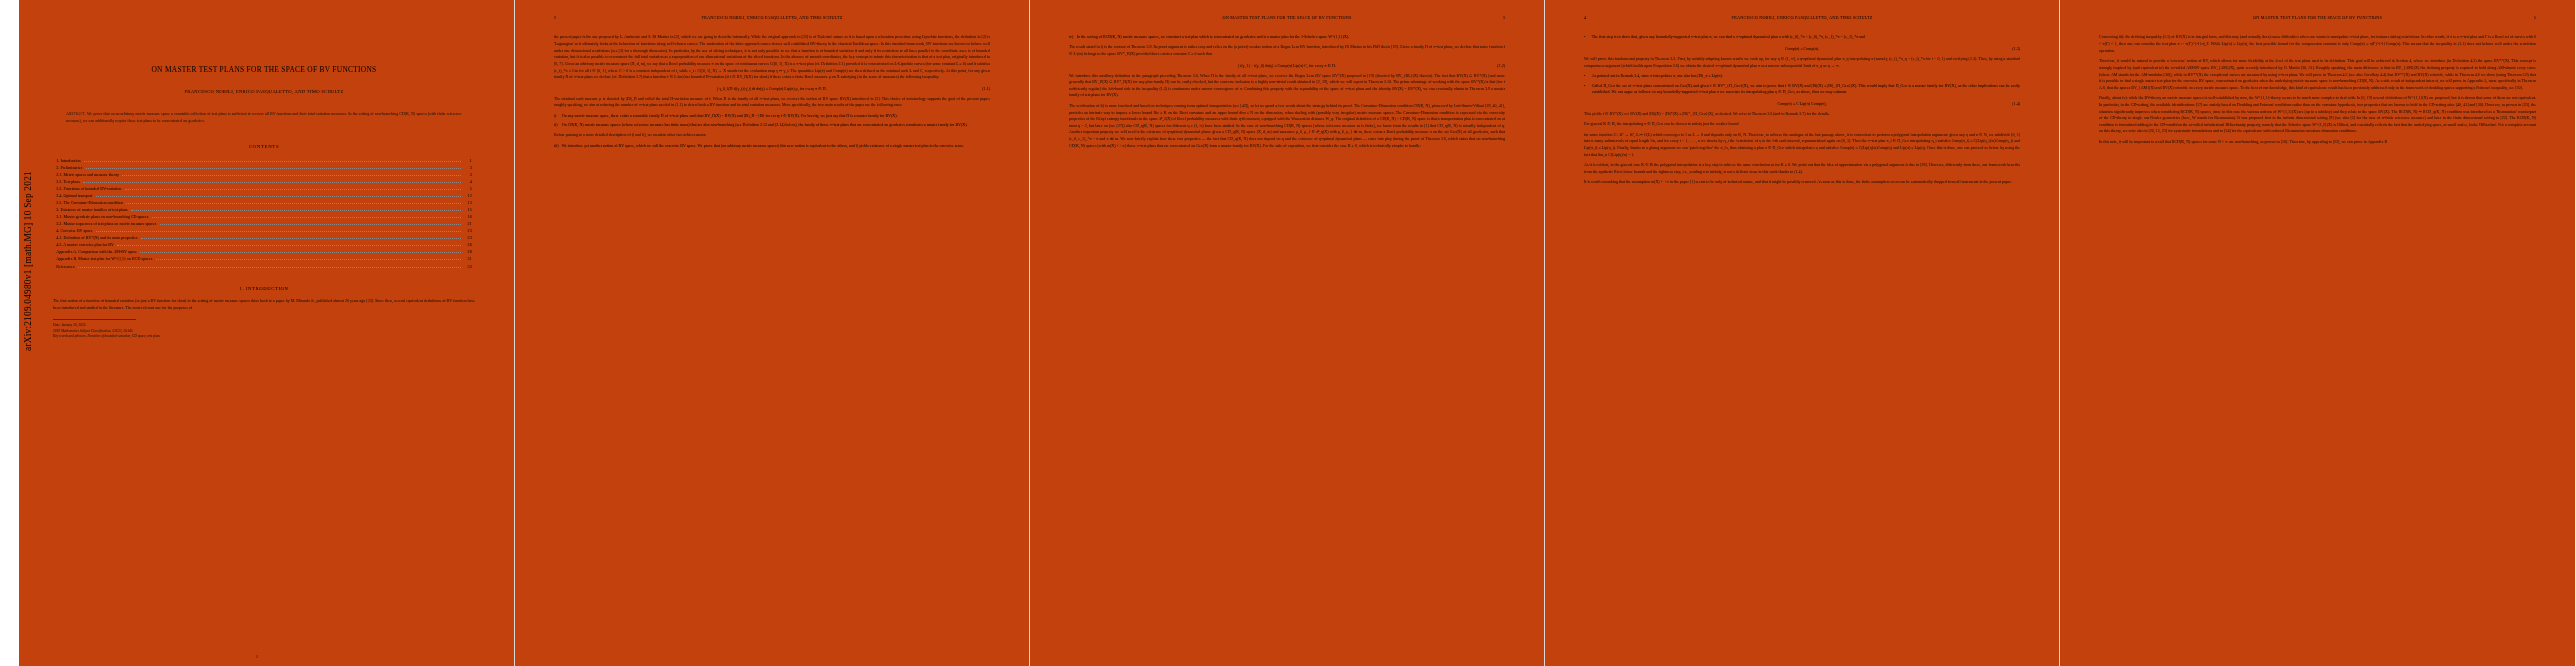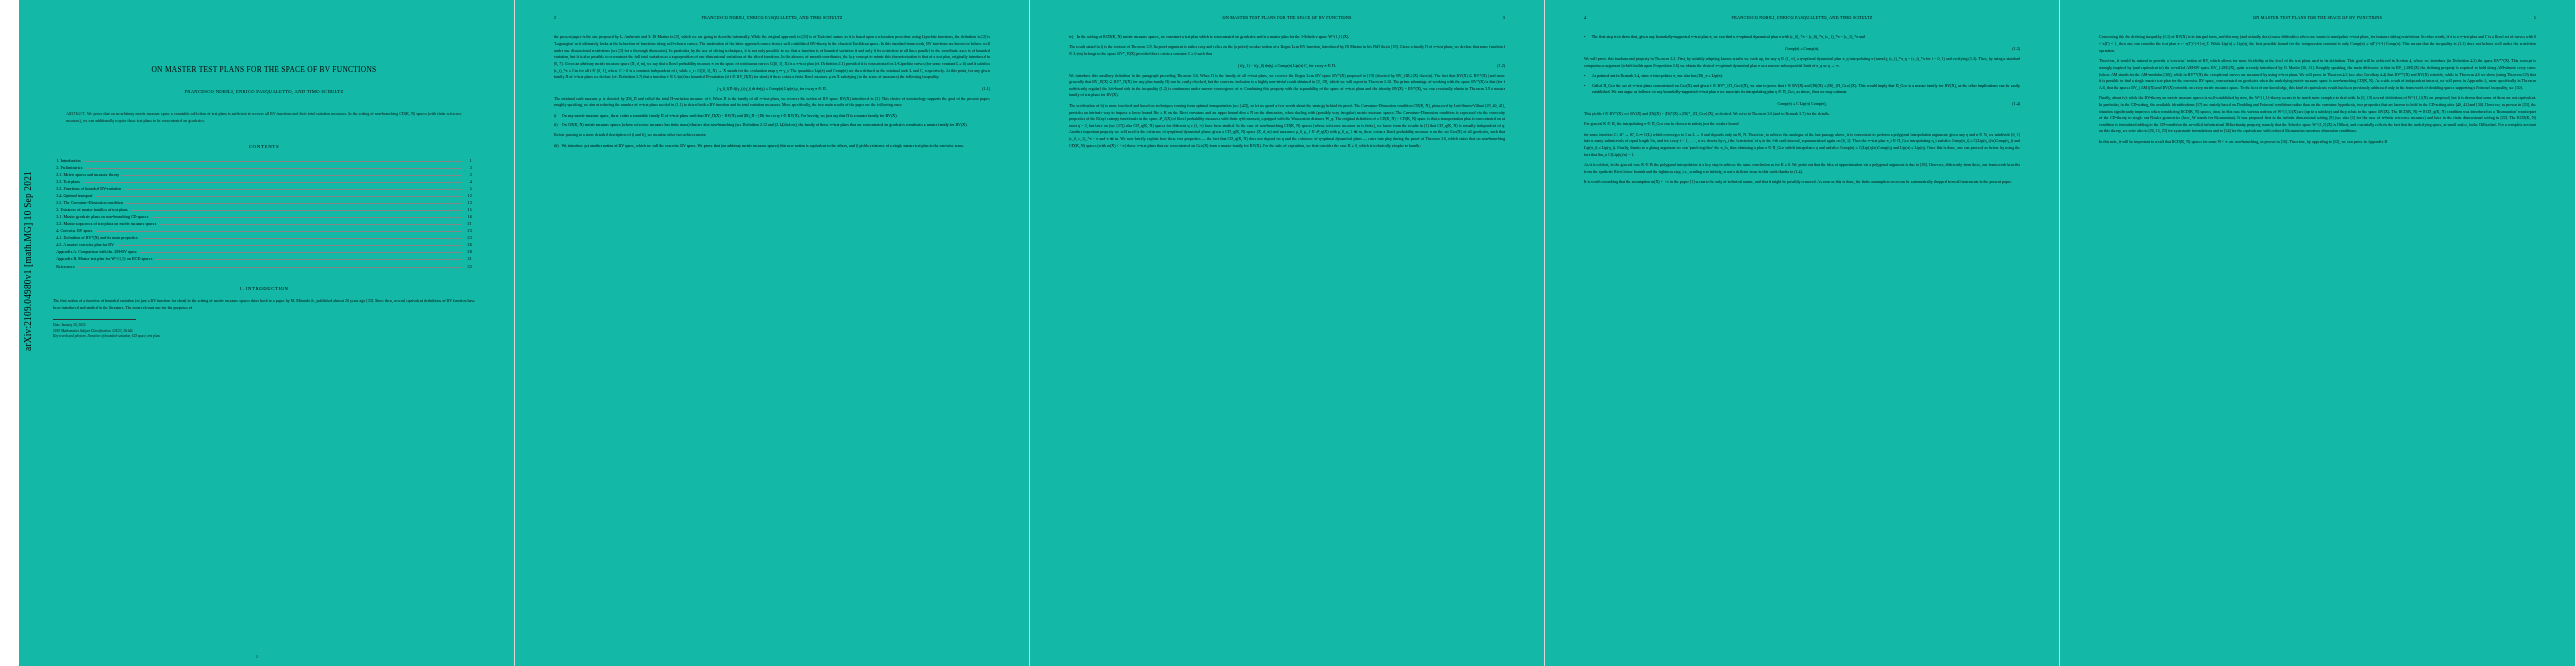--- a/index.html
+++ b/index.html
@@ -41,21 +41,21 @@
     font-size: 9.4px;
     color: #000;
     text-align: center;
     letter-spacing: 0.2px;
     white-space: nowrap;
   }
   .page {
     position: relative;
     width: 515px;
     height: 667px;
-    background: #14b8a6;
+    background: #c2410c;
     border-right: 0.6px solid #d8d8d8;
     box-sizing: border-box;
     padding: 14.5px 39px 14.5px 39px;
   }
   .page:last-child { border-right: none; }
   .page.p1 { padding-left: 53px; }
 
   .runhead {
     display: flex;
     justify-content: space-between;

